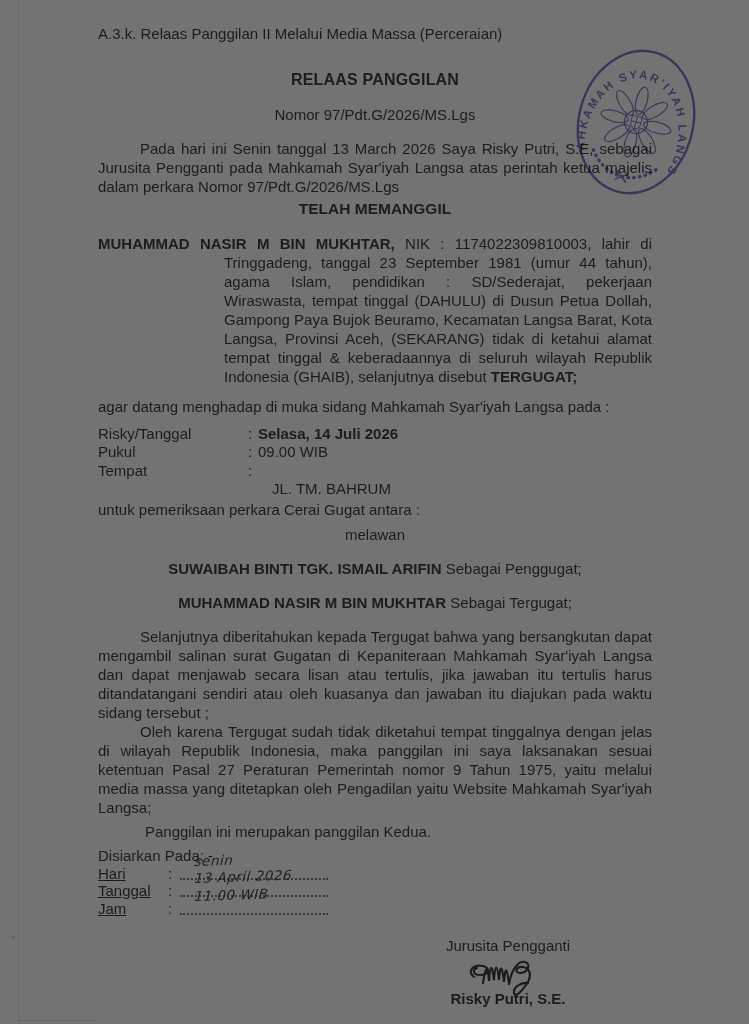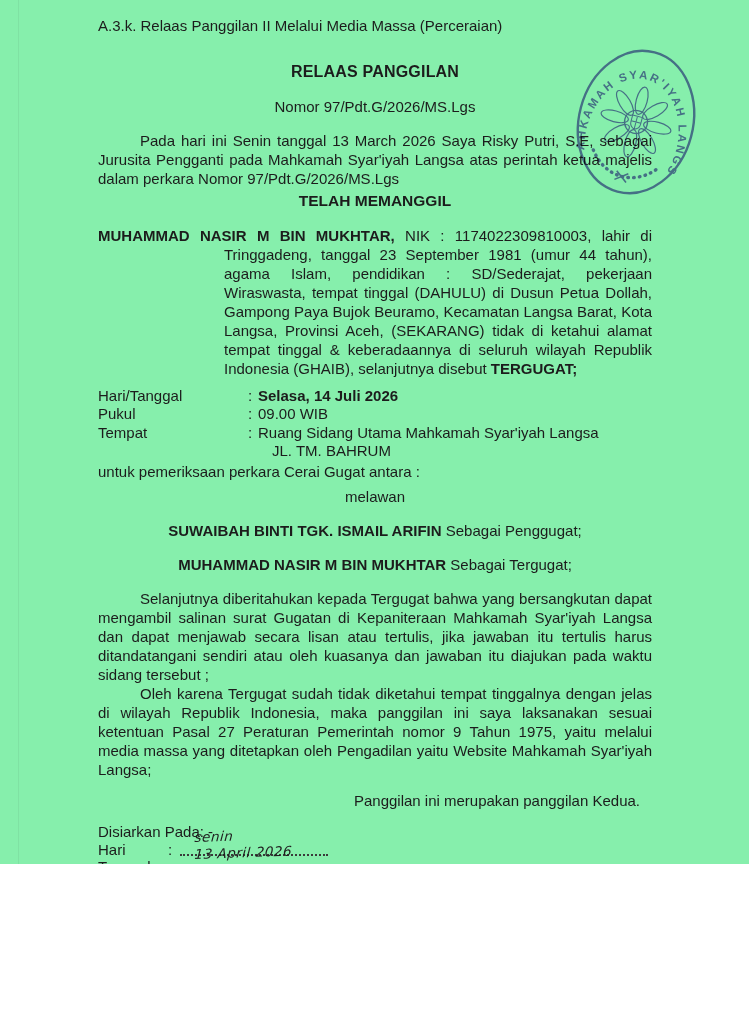--- a/index.html
+++ b/index.html
@@ -1,25 +1,25 @@
 <!DOCTYPE html>
 <html><head>
 <meta charset="utf-8">
 <style>
   html,body{margin:0;padding:0;background:#ffffff;}
   .page{
     position:relative;
-    width:749px;height:864px;
-    background:#86efac;
+    width:749px;height:1024px;
+    background:#737373;
     font-family:"Liberation Sans",sans-serif;
     font-size:15px;line-height:19px;
     color:#1c1c1c;
     overflow:hidden;
     box-sizing:border-box;
-    padding:16px 97px 0 98px;
+    padding:24px 97px 0 98px;
   }
   .doc-ref{margin:0;}
   .center{text-align:center;}
   .bold{font-weight:bold;}
   .title{margin-top:27px;font-size:16px;letter-spacing:.2px;}
   .nomor{margin-top:9px;}
   .para{ text-align:justify; margin:0; }
   .indent{text-indent:42px;}
   .p-intro{margin-top:11px;}
   .telah{margin-top:3px;font-size:15.5px;}
@@ -28,24 +28,24 @@
   .sched{margin-top:9px;}
   .sched-row{display:flex;line-height:18.5px;}
   .sched-label{width:150px;flex:0 0 150px;}
   .sched-colon{width:10px;flex:0 0 10px;}
   .sched-val2{padding-left:14px;}
   .untuk{margin-top:1px;}
   .party-plaintiff{margin-top:7px;}
   .party-vs{margin-top:6px;}
   .party-defendant{margin-top:3px;}
   .p-copy{}
-  .p-second{text-indent:42px;margin:12px;text-align:right;}
+  .p-second{text-indent:42px;margin:5px;}
   .disiarkan{margin:0;}
   .bc-row{display:flex;position:relative;line-height:17.5px;height:17.5px;}
-  .bc-label{width:70px;flex:0 0 70px;}
+  .bc-label{width:70px;flex:0 0 70px;text-decoration:underline;}
   .bc-colon{width:12px;flex:0 0 12px;}
   .bc-leader{position:relative;width:148px;border-bottom:2px dotted #3a3a3a;height:13px;}
   .handwriting{
     position:absolute;left:14px;top:-12px;white-space:nowrap;
     font-family:"DejaVu Sans",sans-serif;font-style:italic;
     font-size:13.5px;color:#1f1f1f;
     transform:rotate(-2deg) skewX(-6deg);transform-origin:left bottom;
     letter-spacing:.5px;
   }
   .sig-block{margin-top:19px;margin-left:345px;width:130px;text-align:center;}
@@ -72,36 +72,37 @@
 
   <p class="center bold title">RELAAS PANGGILAN</p>
   <p class="center nomor">Nomor 97/Pdt.G/2026/MS.Lgs</p>
 
   <p class="para indent p-intro">Pada hari ini Senin tanggal 13 March 2026 Saya Risky Putri, S.E, sebagai Jurusita Pengganti  pada Mahkamah Syar'iyah Langsa atas perintah ketua majelis dalam perkara Nomor  97/Pdt.G/2026/MS.Lgs</p>
 
   <p class="center bold telah">TELAH MEMANGGIL</p>
 
   <p class="hanging"><span class="bold">MUHAMMAD NASIR M BIN MUKHTAR,</span> <span>NIK : 1174022309810003, lahir di Tringgadeng, tanggal 23 September 1981 (umur 44 tahun), agama Islam, pendidikan : SD/Sederajat, pekerjaan Wiraswasta, tempat tinggal (DAHULU) di Dusun Petua Dollah, Gampong Paya Bujok Beuramo, Kecamatan Langsa Barat, Kota Langsa, Provinsi Aceh, (SEKARANG) tidak di ketahui alamat tempat tinggal &amp; keberadaannya di seluruh wilayah Republik Indonesia (GHAIB), selanjutnya disebut</span> <span class="bold">TERGUGAT;</span></p>
 
+  <p class="para agar">agar datang menghadap di muka sidang Mahkamah Syar'iyah Langsa pada :</p>
 
   <div class="sched">
     <div class="sched-row">
-      <span class="sched-label">Hari/Tanggal</span>
+      <span class="sched-label">Risky/Tanggal</span>
         <span class="sched-colon">:</span>
         <span class="bold">Selasa, 14 Juli 2026</span>
     </div>
     <div class="sched-row">
       <span class="sched-label">Pukul</span>
         <span class="sched-colon">:</span>
         <span>09.00 WIB</span>
     </div>
     <div class="sched-row">
       <span class="sched-label">Tempat</span>
         <span class="sched-colon">:</span>
-        <span><span>Ruang Sidang Utama Mahkamah Syar'iyah Langsa</span><br><span class="sched-val2">JL. TM. BAHRUM</span></span>
+        <span><br><span class="sched-val2">JL. TM. BAHRUM</span></span>
     </div>
   </div>
 
   <p class="para untuk">untuk pemeriksaan perkara Cerai Gugat antara :</p>
 
   <p class="center party-vs">melawan</p>
   <p class="center party-plaintiff"><span class="bold">SUWAIBAH BINTI TGK. ISMAIL ARIFIN</span><span> Sebagai Penggugat;</span></p>
   <p class="center party-defendant"><span class="bold">MUHAMMAD NASIR M BIN MUKHTAR</span><span> Sebagai Tergugat;</span></p>
 
   <p class="para indent p-copy">Selanjutnya diberitahukan kepada Tergugat bahwa yang bersangkutan dapat mengambil salinan surat Gugatan di Kepaniteraan Mahkamah Syar'iyah Langsa dan dapat menjawab secara lisan atau tertulis, jika jawaban itu tertulis harus ditandatangani sendiri atau oleh kuasanya dan jawaban itu diajukan pada waktu sidang tersebut ;</p>

